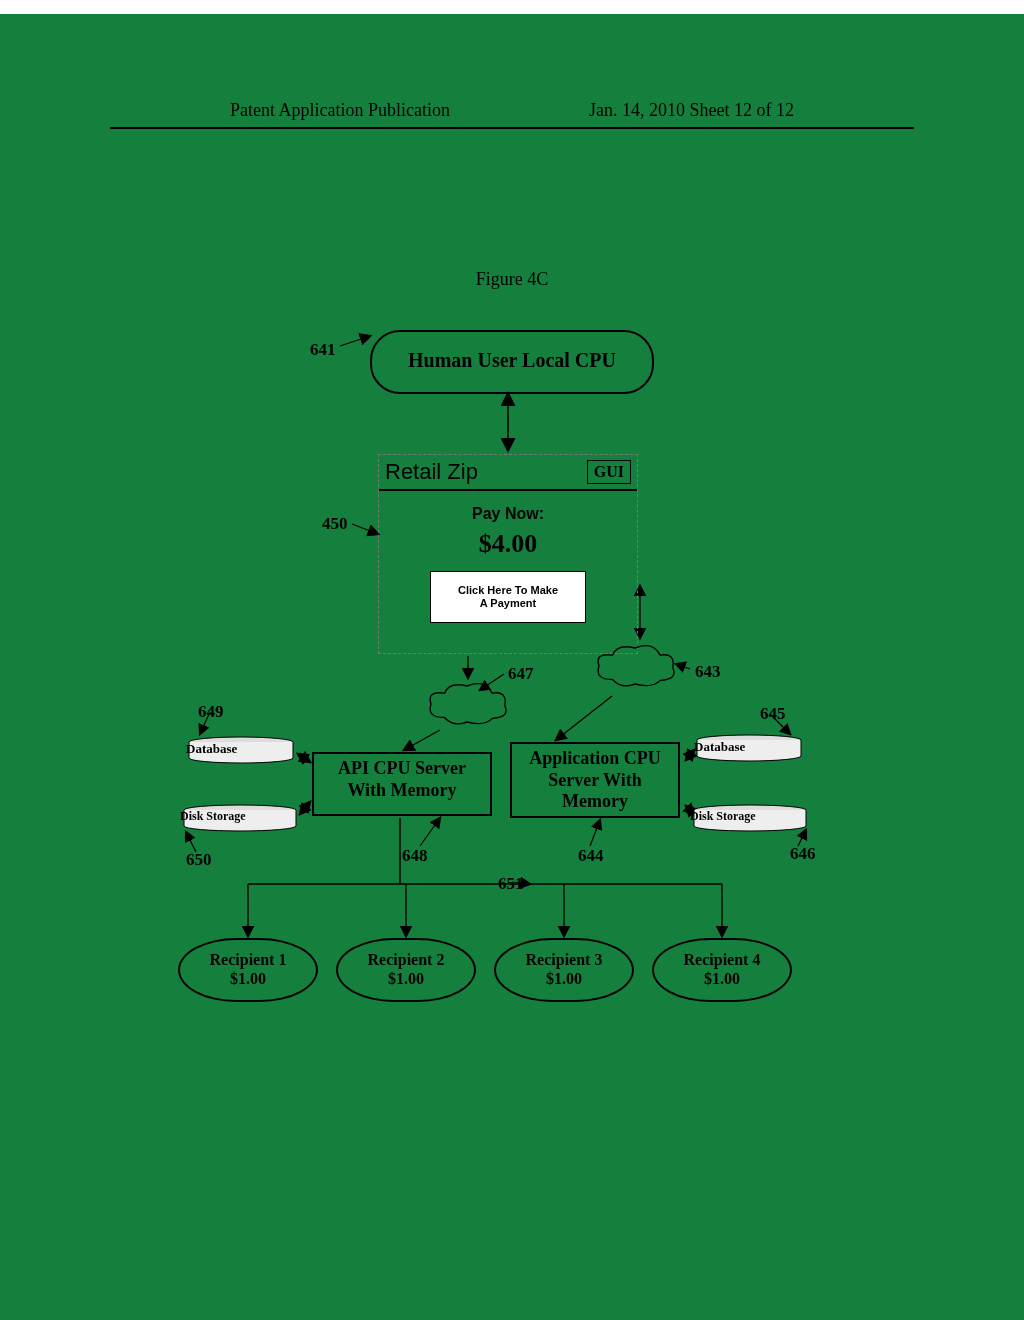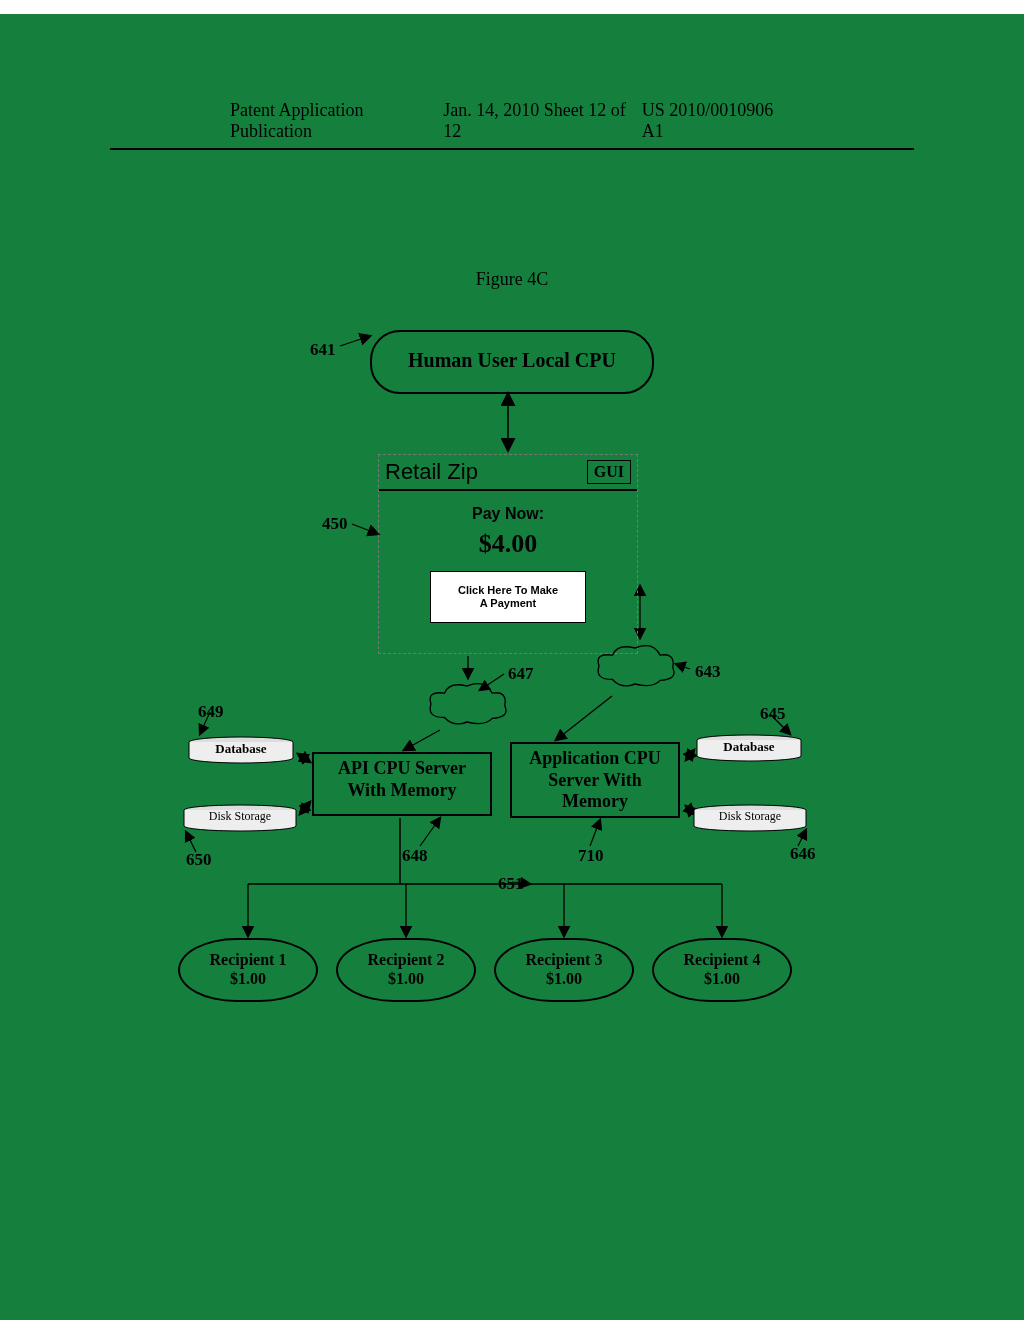--- a/index.html
+++ b/index.html
@@ -133,35 +133,33 @@
     line-height: 1.2;
   }
   .api-srv { left: 312px; top: 738px; width: 180px; height: 64px; }
   .app-srv { left: 510px; top: 728px; width: 170px; height: 76px; }
 
   
   .db {
     position: absolute;
     width: 110px;
     height: 28px;
-    text-align: center;
     font-size: 13px;
     font-weight: bold;
   }
   .db svg { position: absolute; left: 0; top: 0; width: 100%; height: 100%; }
   .db span { position: relative; top: 5px; }
   .db-649 { left: 186px; top: 722px; }
   .db-645 { left: 694px; top: 720px; }
   .disk {
     position: absolute;
     width: 120px;
     height: 28px;
-    text-align: center;
     font-size: 12px;
-    font-weight: normal;
+    font-weight: bold;
   }
   .disk svg { position: absolute; left: 0; top: 0; width: 100%; height: 100%; }
   .disk span { position: relative; top: 5px; }
   .disk-650 { left: 180px; top: 790px; }
   .disk-646 { left: 690px; top: 790px; }
 
   
   .recip {
     position: absolute;
     width: 140px;
@@ -208,21 +206,20 @@
   }
 </style>
 </head>
 <body>
 
 <div class="page">
 
   <div class="header">
     <span class="hdr-left">Patent Application Publication</span>
     <span class="hdr-mid">Jan. 14, 2010  Sheet 12 of 12</span>
-    <span class="hdr-right">US 2010/0010906 A1</span>
   </div>
 
   <div class="fig-title">Figure 4C</div>
 
   <svg class="svg-layer" viewBox="0 0 1024 1320">
     <defs>
       <marker id="ah" markerWidth="10" markerHeight="10" refX="8" refY="5" orient="auto">
         <path d="M0,0 L10,5 L0,10 Z" fill="#000"></path>
       </marker>
       <marker id="ahb" markerWidth="10" markerHeight="10" refX="2" refY="5" orient="auto">
@@ -314,21 +311,21 @@
     <span>API CPU Server</span><br>
     <span>With Memory</span>
   </div>
   <div class="ref ref-648">648</div>
 
   <div class="server-box app-srv">
     <span>Application CPU</span><br>
     <span>Server With</span><br>
     <span>Memory</span>
   </div>
-  <div class="ref ref-644">710</div>
+  <div class="ref ref-644">644</div>
 
   <div class="db db-649">
     <svg viewBox="0 0 110 28">
         <ellipse cx="55" cy="6" rx="52" ry="5" fill="#ddd" stroke="#000"></ellipse>
         <path d="M3 6 V22 A52 5 0 0 0 107 22 V6" fill="#eee" stroke="#000"></path>
       </svg>
     <span>Database</span>
   </div>
   <div class="ref ref-649">649</div>
 

